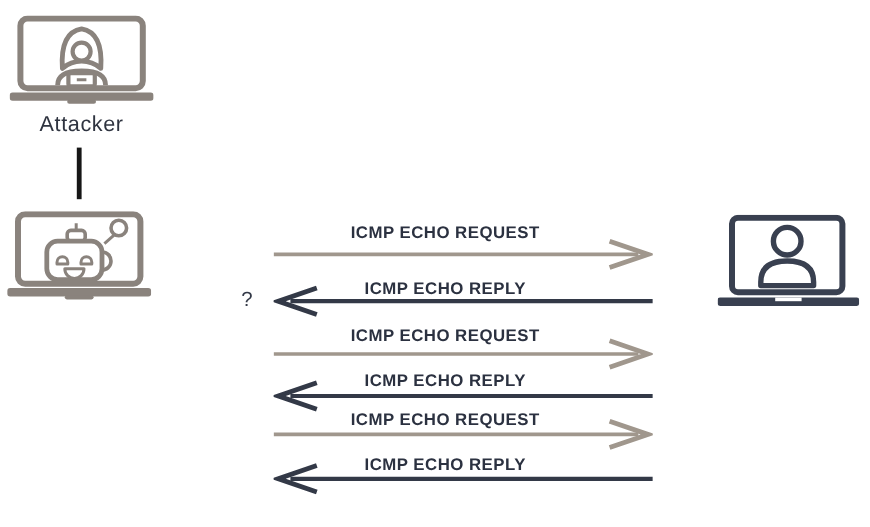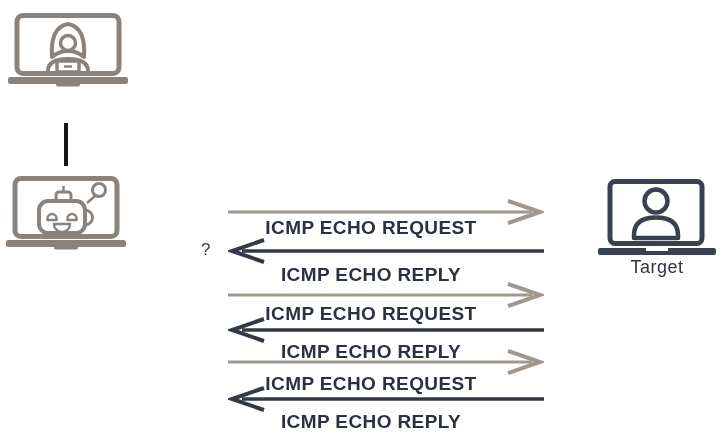--- a/index.html
+++ b/index.html
@@ -7,22 +7,22 @@
     position:relative;width:725px;height:439px;background:var(--background,#fff);
     font-family:"Liberation Sans",sans-serif;overflow:hidden;
   }
   .abs{position:absolute;}
   .node-label{
     position:absolute;text-align:center;font-size:18px;letter-spacing:.5px;
     color:var(--node-label-text,#2f3440);
   }
   .msg-label{
     position:absolute;left:228px;width:314px;padding-right:28px;box-sizing:border-box;
-    text-align:center;font-size:19px;font-weight:600;letter-spacing:.4px;
-    color:var(--message-text,#2b3140);white-space:nowrap;margin-top:32px;
+    text-align:center;font-size:14px;font-weight:600;letter-spacing:.4px;
+    color:var(--message-text,#2b3140);white-space:nowrap;
   }
   .arrow{position:absolute;left:228px;width:316px;height:28px;}
   .arrow-right{color:var(--request-arrow,#a0978d);}
   .arrow-left{color:var(--reply-arrow,#333947);}
   .icon-gray{color:var(--attacker-icon,#8a837d);}
   .icon-dark{color:var(--target-icon,#394050);}
   .connector{position:absolute;left:64px;top:123px;width:3.5px;height:43px;background:var(--connector-line,#161616);}
   .qmark{position:absolute;left:201px;top:240px;font-size:17px;color:var(--reply-arrow,#333947);}
   svg{display:block;}
 </style>
@@ -34,20 +34,21 @@
   <svg class="abs icon-gray" style="left:8px;top:13px;" width="120" height="78" viewBox="0 0 120 78">
     <rect x="9" y="2.5" width="102" height="58" rx="6" fill="none" stroke="currentColor" stroke-width="5"></rect>
     <path d="M44 44 Q42 14 60 11 Q78 14 76 44 Q69 38 60 38 Q51 38 44 44 Z" fill="none" stroke="currentColor" stroke-width="4" stroke-linejoin="round"></path>
     <circle cx="60" cy="30" r="7.5" fill="#fff" stroke="currentColor" stroke-width="3.5"></circle>
     <path d="M40 58 Q40 46 60 46 Q80 46 80 58" fill="none" stroke="currentColor" stroke-width="4"></path>
     <rect x="49" y="48" width="22" height="11" rx="2" fill="#fff" stroke="currentColor" stroke-width="3.5"></rect>
     <line x1="56" y1="53.5" x2="64" y2="53.5" stroke="currentColor" stroke-width="2.5"></line>
     <rect x="0" y="64" width="120" height="7" rx="2.5" fill="currentColor"></rect>
     <rect x="48" y="70" width="24" height="3.5" rx="1.75" fill="currentColor"></rect>
   </svg>
+  <div class="node-label" style="left:8px;top:93px;width:120px;">Attacker</div>
 
   <div class="connector"></div>
 
   <svg class="abs icon-gray" style="left:6px;top:176px;" width="120" height="78" viewBox="0 0 120 78">
     <rect x="9" y="2.5" width="102" height="58" rx="6" fill="none" stroke="currentColor" stroke-width="5"></rect>
     <line x1="57.5" y1="10" x2="57.5" y2="17" stroke="currentColor" stroke-width="2.5"></line>
     <rect x="50" y="16" width="15" height="9" rx="3" fill="none" stroke="currentColor" stroke-width="3"></rect>
     <circle cx="93" cy="14" r="6.5" fill="none" stroke="currentColor" stroke-width="3"></circle>
     <line x1="89.5" y1="19.5" x2="81" y2="27" stroke="currentColor" stroke-width="2.5"></line>
     <path d="M79 34 a7.5 7.5 0 0 1 0 15" fill="none" stroke="currentColor" stroke-width="3"></path>
@@ -59,21 +60,20 @@
     <rect x="48" y="70" width="24" height="3.5" rx="1.75" fill="currentColor"></rect>
   </svg>
 
   <svg class="abs icon-dark" style="left:598px;top:179px;" width="118" height="78" viewBox="0 0 118 78">
     <rect x="12" y="2.5" width="92" height="62" rx="5" fill="none" stroke="currentColor" stroke-width="5"></rect>
     <path d="M36 59 v-3 q0 -17.5 22 -17.5 q22 0 22 17.5 v3 Z" fill="none" stroke="currentColor" stroke-width="4.5" stroke-linejoin="round"></path>
     <circle cx="58" cy="22" r="11.5" fill="#fff" stroke="currentColor" stroke-width="4.5"></circle>
     <rect x="0" y="69" width="118" height="7" rx="2" fill="currentColor"></rect>
     <rect x="48" y="69" width="22" height="3" fill="#fff"></rect>
   </svg>
-  <div class="node-label" style="left:598px;top:257px;width:118px;">Target</div>
 
   <div class="qmark">?</div>
 
   <div class="msg-label" style="top:185px;">ICMP ECHO REQUEST</div>
   <svg class="arrow arrow-right" style="top:198px;" viewBox="0 0 316 28">
     <line x1="0" y1="14" x2="304" y2="14" stroke="currentColor" stroke-width="3"></line>
     <polyline points="280,3 312,14 280,25" fill="none" stroke="currentColor" stroke-width="4"></polyline>
   </svg>
 
   <div class="msg-label" style="top:232px;">ICMP ECHO REPLY</div>

